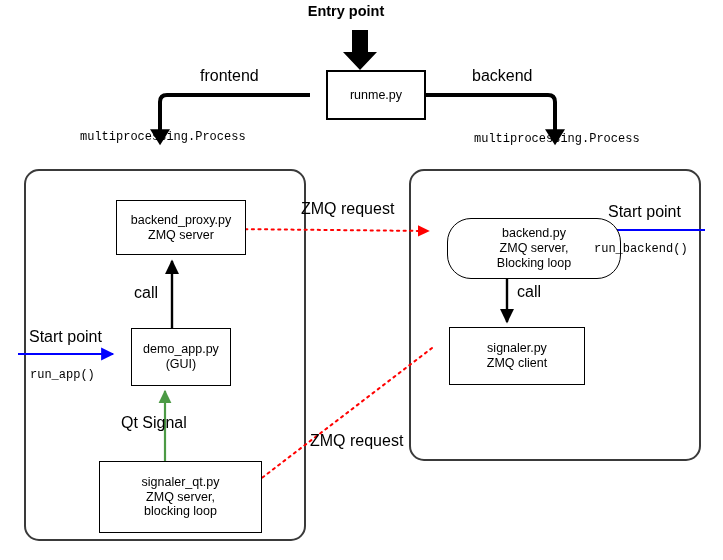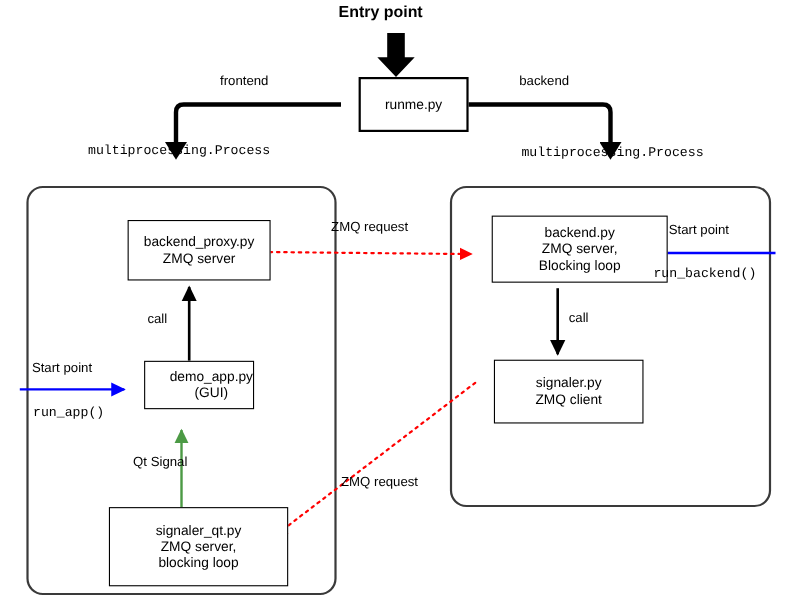--- a/index.html
+++ b/index.html
@@ -18,21 +18,21 @@
   svg.layer {
     position: absolute;
     top: 0;
     left: 0;
     width: 723px;
     height: 560px;
   }
   .lbl {
     position: absolute;
     font-family: "Liberation Sans", sans-serif;
-    font-size: 12px;
+    font-size: 16px;
     color: #000000;
     white-space: nowrap;
     line-height: 1.15;
   }
   .lbl.mono {
     font-family: "Liberation Mono", monospace;
     font-size: 12px;
     letter-spacing: 0px;
   }
   .lbl.bold {
@@ -128,32 +128,32 @@
 
   <div class="nodebox" style="left:310px; top:70px; width:100px; height:50px; border-width:2px;">
     <span class="txt">runme.py</span>
   </div>
 
   <div class="nodebox" style="left:100px; top:200px; width:130px; height:55px;">
     <span class="txt">backend_proxy.py
 ZMQ server</span>
   </div>
 
-  <div class="nodebox" style="left:115px; top:328px; width:100px; height:44px;justify-content:flex-end;">
+  <div class="nodebox" style="left:115px; top:328px; width:100px; height:58px;">
     <span class="txt">demo_app.py
 (GUI)</span>
   </div>
 
   <div class="nodebox" style="left:83px; top:461px; width:163px; height:72px;">
     <span class="txt">signaler_qt.py
 ZMQ server,
 blocking loop</span>
   </div>
 
-  <div class="nodebox" style="left:431px; top:196px; width:160px; height:61px;">
+  <div class="nodebox" style="left:431px; top:218px; width:174px; height:61px;border-radius:24px;">
     <span class="txt">backend.py
 ZMQ server,
 Blocking loop</span>
   </div>
 
   <div class="nodebox" style="left:433px; top:327px; width:136px; height:58px;">
     <span class="txt">signaler.py
 ZMQ client</span>
   </div>
 

